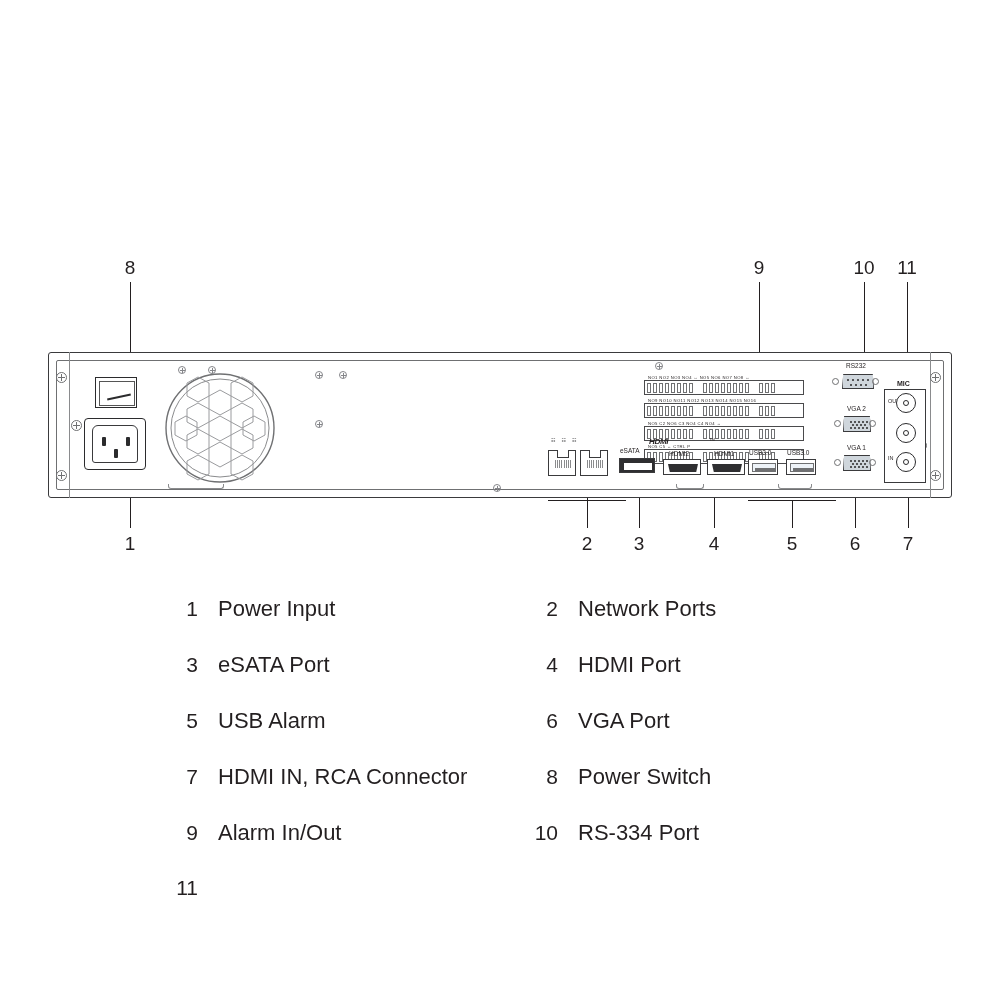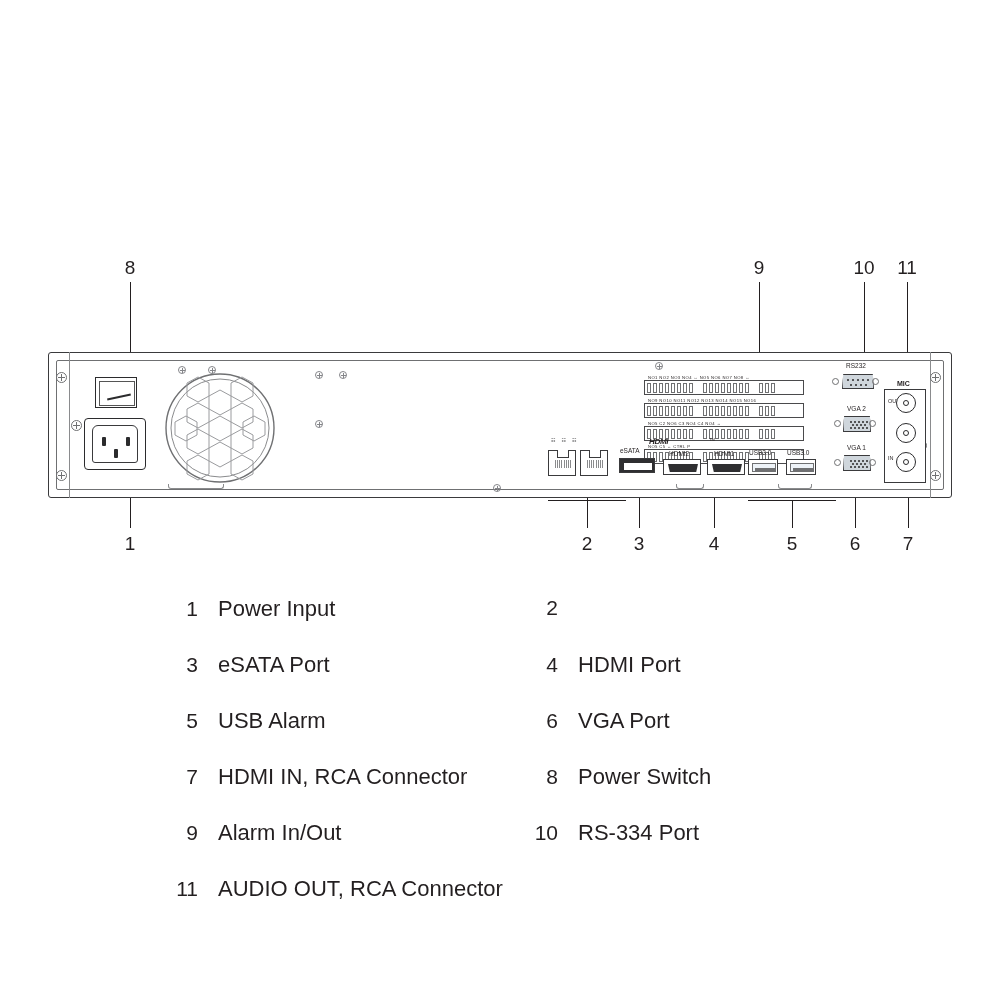--- a/index.html
+++ b/index.html
@@ -770,20 +770,21 @@
 
   <div class="legend">
 
     <div class="legend-row">
       <div class="legend-cell">
         <div class="legend-num">1</div>
         <div class="legend-text">Power Input</div>
       </div>
       <div class="legend-cell">
         <div class="legend-num">2</div>
+        <div class="legend-text">Network Ports</div>
       </div>
     </div>
 
     <div class="legend-row">
       <div class="legend-cell">
         <div class="legend-num">3</div>
         <div class="legend-text">eSATA Port</div>
       </div>
       <div class="legend-cell">
         <div class="legend-num">4</div>
@@ -820,21 +821,20 @@
       </div>
       <div class="legend-cell">
         <div class="legend-num">10</div>
         <div class="legend-text">RS-334 Port</div>
       </div>
     </div>
 
     <div class="legend-row">
       <div class="legend-cell">
         <div class="legend-num">11</div>
-        <div class="legend-text"> AUDIO OUT, RCA Connector</div>
       </div>
       <div class="legend-cell">
         <div class="legend-num"></div>
         <div class="legend-text"></div>
       </div>
     </div>
 
   </div>
 
 </div>

